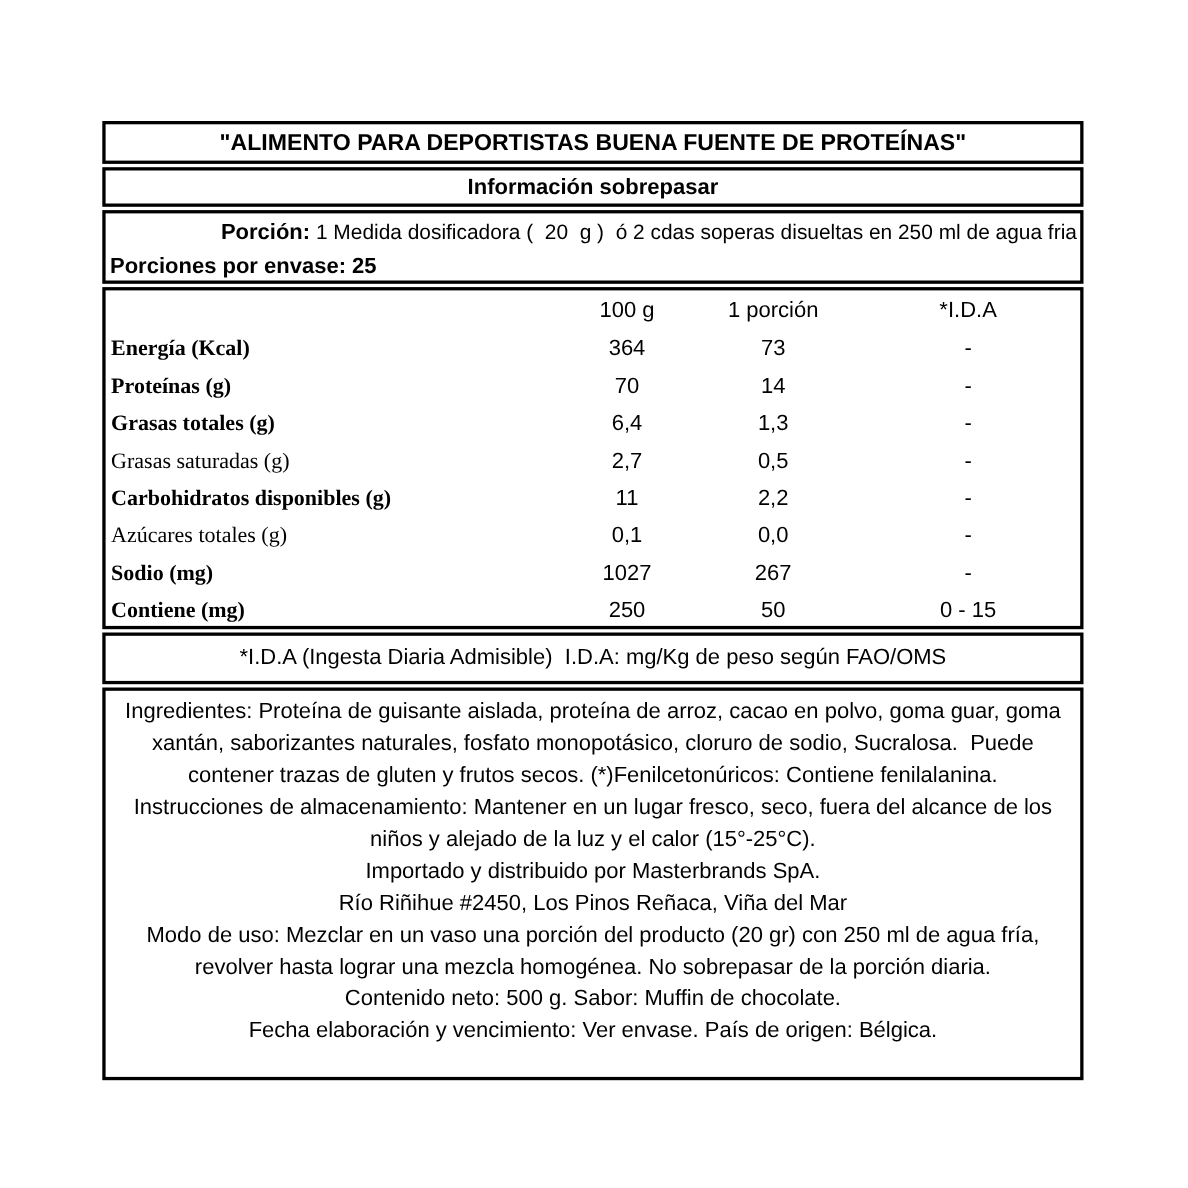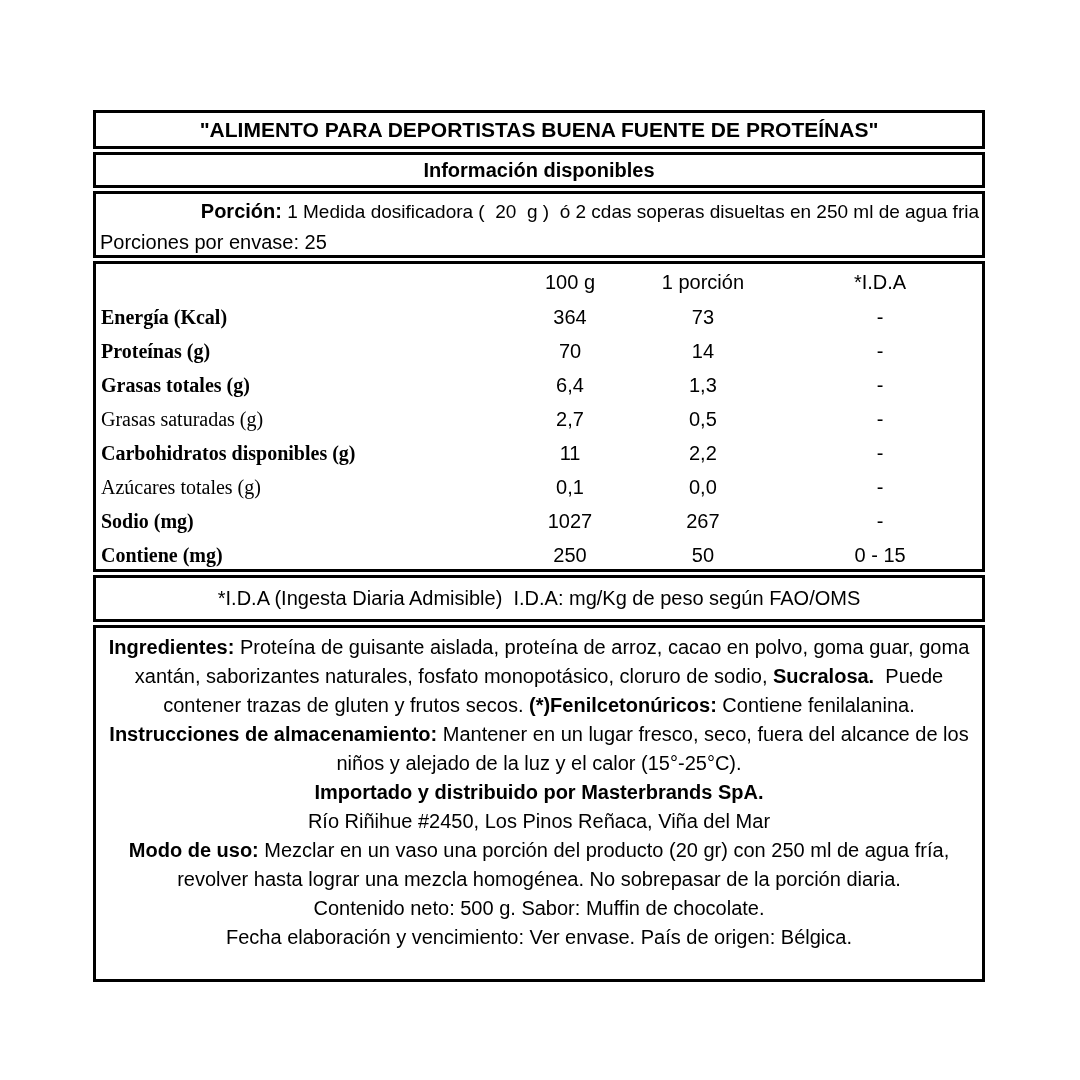--- a/index.html
+++ b/index.html
@@ -35,21 +35,21 @@
   .portion-box {
     height: 67px;
     padding: 2px 3px 0 4px;
     overflow: hidden;
   }
   .portion-line {
     font-size: 19px; line-height: 31px; white-space: pre; text-align: right;
   }
   .portion-line .lbl { font-weight: bold; font-size: 20px; }
   .servings-line {
-    font-size: 20px; line-height: 31px; font-weight: normal; white-space: pre;
+    font-size: 20px; line-height: 31px; font-weight: bold; white-space: pre;
   }
   .table-box { height: 311px; overflow: hidden; }
   table.nutri {
     width: 100%; border-collapse: collapse; font-size: 20px;
   }
   table.nutri th { font-weight: normal; height: 36px; }
   table.nutri td { height: 34px; }
   .c-label { text-align: left; padding-left: 5px; font-family: Liberation Serif, serif; }
   .c-num { text-align: center; }
   tr[data-name="table-row"] td.bold { font-weight: bold; }
@@ -61,33 +61,33 @@
   .footer-box {
     min-height: 357px;
     padding: 5px 6px 4px 6px;
     margin-bottom: 0;
   }
   .footer-box p {
     font-size: 20px; line-height: 29px;
     text-align: center;
     white-space: pre-wrap;
   }
-  .footer-box b { font-weight: bold; }
+  .footer-box b { font-weight: normal; }
 </style>
 </head>
 <body>
 
 <div class="label" data-name="nutrition-label">
 
   <div class="box title-box" data-name="product-claim-banner">
     <span class="title-text" data-name="product-claim-text">"ALIMENTO PARA DEPORTISTAS BUENA FUENTE DE PROTEÍNAS"</span>
   </div>
 
   <div class="box subtitle-box" data-name="nutrition-info-header">
-    <span class="subtitle-text" data-name="nutrition-info-title">Información disponibles</span>
+    <span class="subtitle-text" data-name="nutrition-info-title">Información sobrepasar</span>
   </div>
 
   <div class="box portion-box" data-name="serving-info-section">
     <div class="portion-line" data-name="serving-size-line"><span class="lbl" data-name="serving-size-label">Porción:</span><span data-name="serving-size-value"> 1 Medida dosificadora (  20  g )  ó 2 cdas soperas disueltas en 250 ml de agua fria</span></div>
     <div class="servings-line" data-name="servings-per-container-line">Porciones por envase: 25</div>
   </div>
 
   <div class="box table-box" data-name="nutrition-table-section">
     <table class="nutri" data-name="nutrition-table">
       <colgroup>

